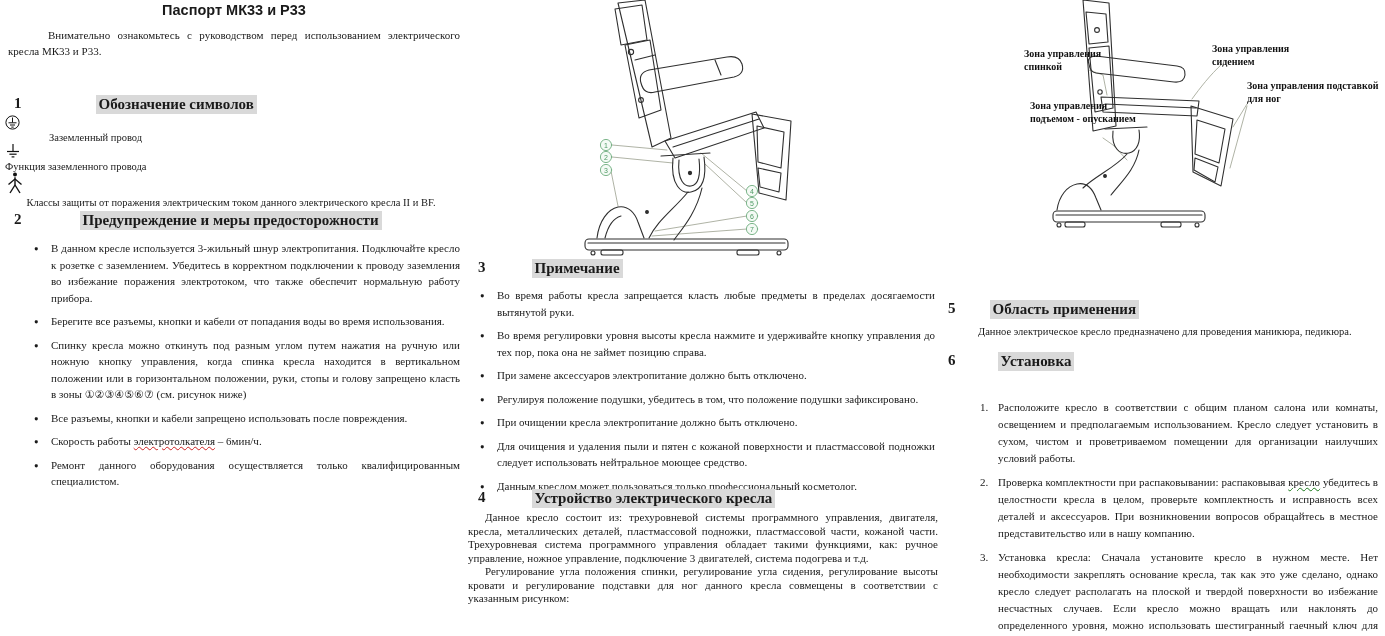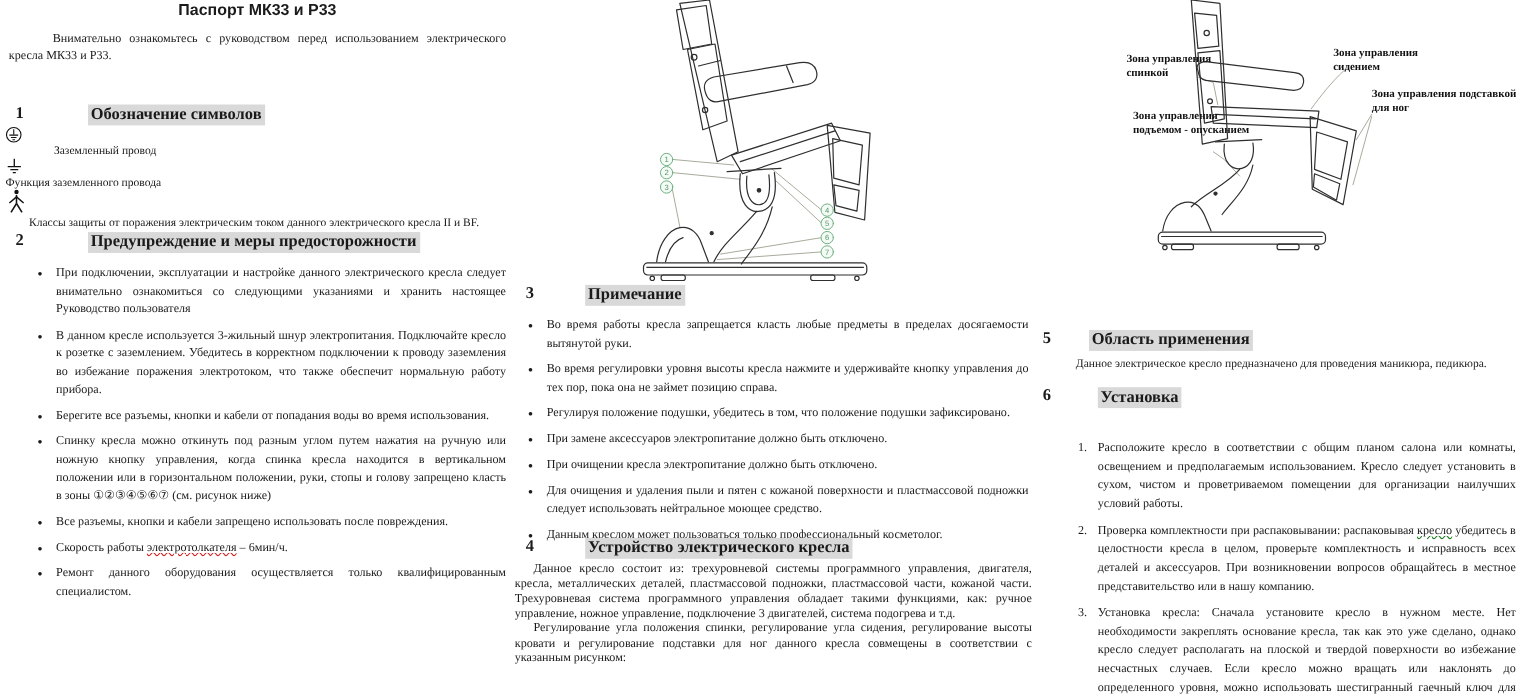--- a/index.html
+++ b/index.html
@@ -33,21 +33,21 @@
 <body>
 
 <div class="page">
 
   <div class="abs doc-title" style="left:8px;top:2px;width:452px;">Паспорт МК33 и Р33</div>
 
   <div class="abs body-text" style="left:8px;top:27px;width:452px;text-indent:40px;">Внимательно ознакомьтесь с руководством перед использованием электрического кресла МК33 и Р33.</div>
 
   <div class="sec" style="left:14px;top:95px;">
     <span class="h-num">1</span>
-    <span class="h-title" style="margin-left:58px;">Обозначение символов</span>
+    <span class="h-title" style="margin-left:74px;">Обозначение символов</span>
   </div>
 
   <span class="abs" style="left:5px;top:115px;">
     <svg width="15" height="15" viewBox="0 0 15 15">
       <circle cx="7.5" cy="7.5" r="6.6" fill="none" stroke="#111" stroke-width="1"></circle>
       <line x1="7.5" y1="2.5" x2="7.5" y2="7.5" stroke="#111" stroke-width="1"></line>
       <line x1="3.5" y1="7.8" x2="11.5" y2="7.8" stroke="#111" stroke-width="1"></line>
       <line x1="5" y1="10" x2="10" y2="10" stroke="#111" stroke-width="1"></line>
       <line x1="6.3" y1="12.1" x2="8.7" y2="12.1" stroke="#111" stroke-width="1"></line>
     </svg>
@@ -75,21 +75,20 @@
     </svg>
   </span>
   <div class="abs sym-label" style="left:5px;top:196px;width:452px;text-align:center;">Классы защиты от поражения электрическим током данного электрического кресла II и BF.</div>
 
   <div class="sec" style="left:14px;top:211px;">
     <span class="h-num">2</span>
     <span class="h-title" style="margin-left:58px;">Предупреждение и меры предосторожности</span>
   </div>
 
   <ul class="blist abs" style="left:34px;top:240px;width:426px;">
-    <li>При подключении, эксплуатации и настройке данного электрического кресла следует внимательно ознакомиться со следующими указаниями и хранить настоящее Руководство пользователя</li>
     <li>В данном кресле используется 3-жильный шнур электропитания. Подключайте кресло к розетке с заземлением. Убедитесь в корректном подключении к проводу заземления во избежание поражения электротоком, что также обеспечит нормальную работу прибора.</li>
     <li>Берегите все разъемы, кнопки и кабели от попадания воды во время использования.</li>
     <li>Спинку кресла можно откинуть под разным углом путем нажатия на ручную или ножную кнопку управления, когда спинка кресла находится в вертикальном положении или в горизонтальном положении, руки, стопы и голову запрещено класть в зоны ①②③④⑤⑥⑦ (см. рисунок ниже)</li>
     <li>Все разъемы, кнопки и кабели запрещено использовать после повреждения.</li>
     <li><span>Скорость работы </span><span class="wavy-red">электротолкателя</span><span> – 6мин/ч.</span></li>
     <li>Ремонт данного оборудования осуществляется только квалифицированным специалистом.</li>
   </ul>
 
   <div class="abs" style="left:555px;top:0px;">
     <svg width="290" height="262" viewBox="0 0 290 262" fill="none" stroke="#2f2f2f" stroke-width="1.1" stroke-linejoin="round" stroke-linecap="round">
@@ -161,22 +160,22 @@
   </div>
 
   <div class="sec" style="left:478px;top:259px;">
     <span class="h-num">3</span>
     <span class="h-title" style="margin-left:46px;">Примечание</span>
   </div>
 
   <ul class="blist abs" style="left:480px;top:287px;width:455px;">
     <li>Во время работы кресла запрещается класть любые предметы в пределах досягаемости вытянутой руки.</li>
     <li>Во время регулировки уровня высоты кресла нажмите и удерживайте кнопку управления до тех пор, пока она не займет позицию справа.</li>
+    <li>При замене аксессуаров электропитание должно быть отключено.</li>
     <li>Регулируя положение подушки, убедитесь в том, что положение подушки зафиксировано.</li>
-    <li>При замене аксессуаров электропитание должно быть отключено.</li>
     <li>При очищении кресла электропитание должно быть отключено.</li>
     <li>Для очищения и удаления пыли и пятен с кожаной поверхности и пластмассовой подножки следует использовать нейтральное моющее средство.</li>
     <li>Данным креслом может пользоваться только профессиональный косметолог.</li>
   </ul>
 
   <div class="sec" style="left:478px;top:489px;">
     <span class="h-num">4</span>
     <span class="h-title" style="margin-left:46px;">Устройство электрического кресла</span>
   </div>
 

